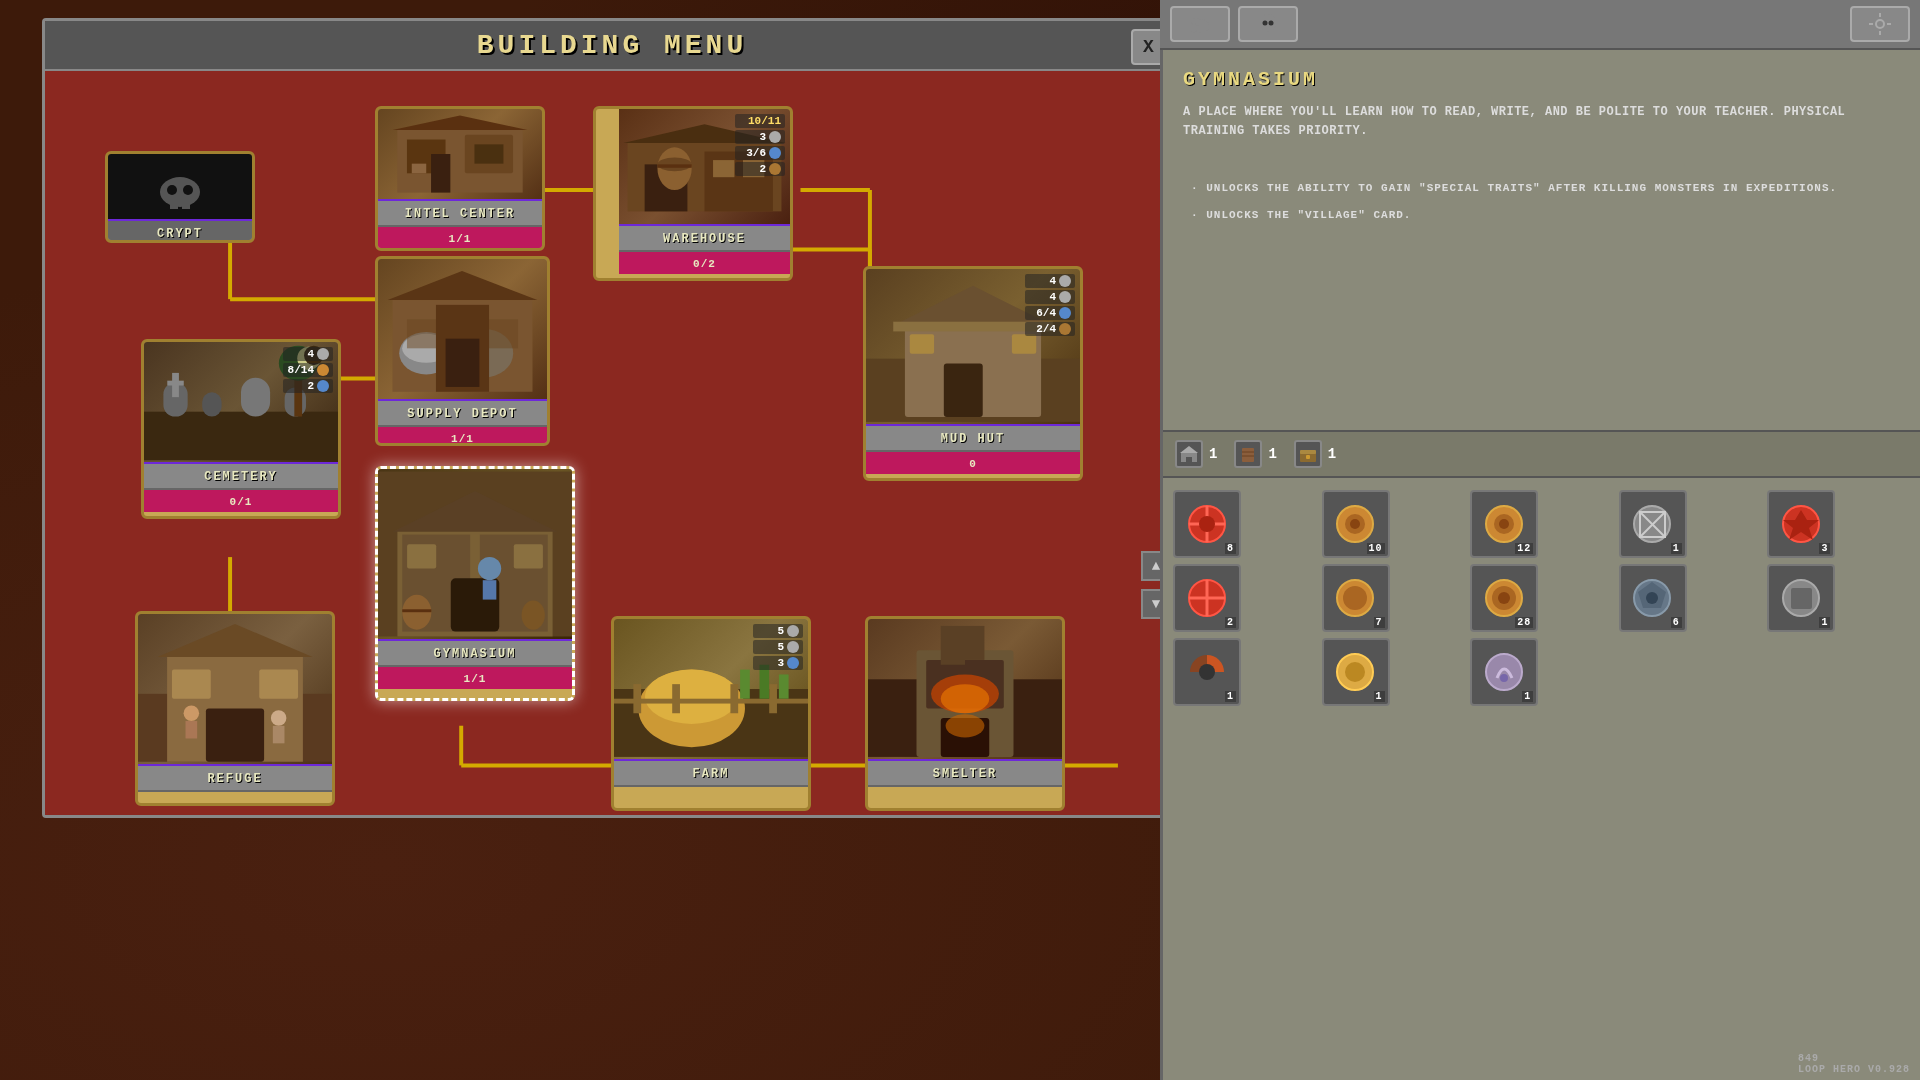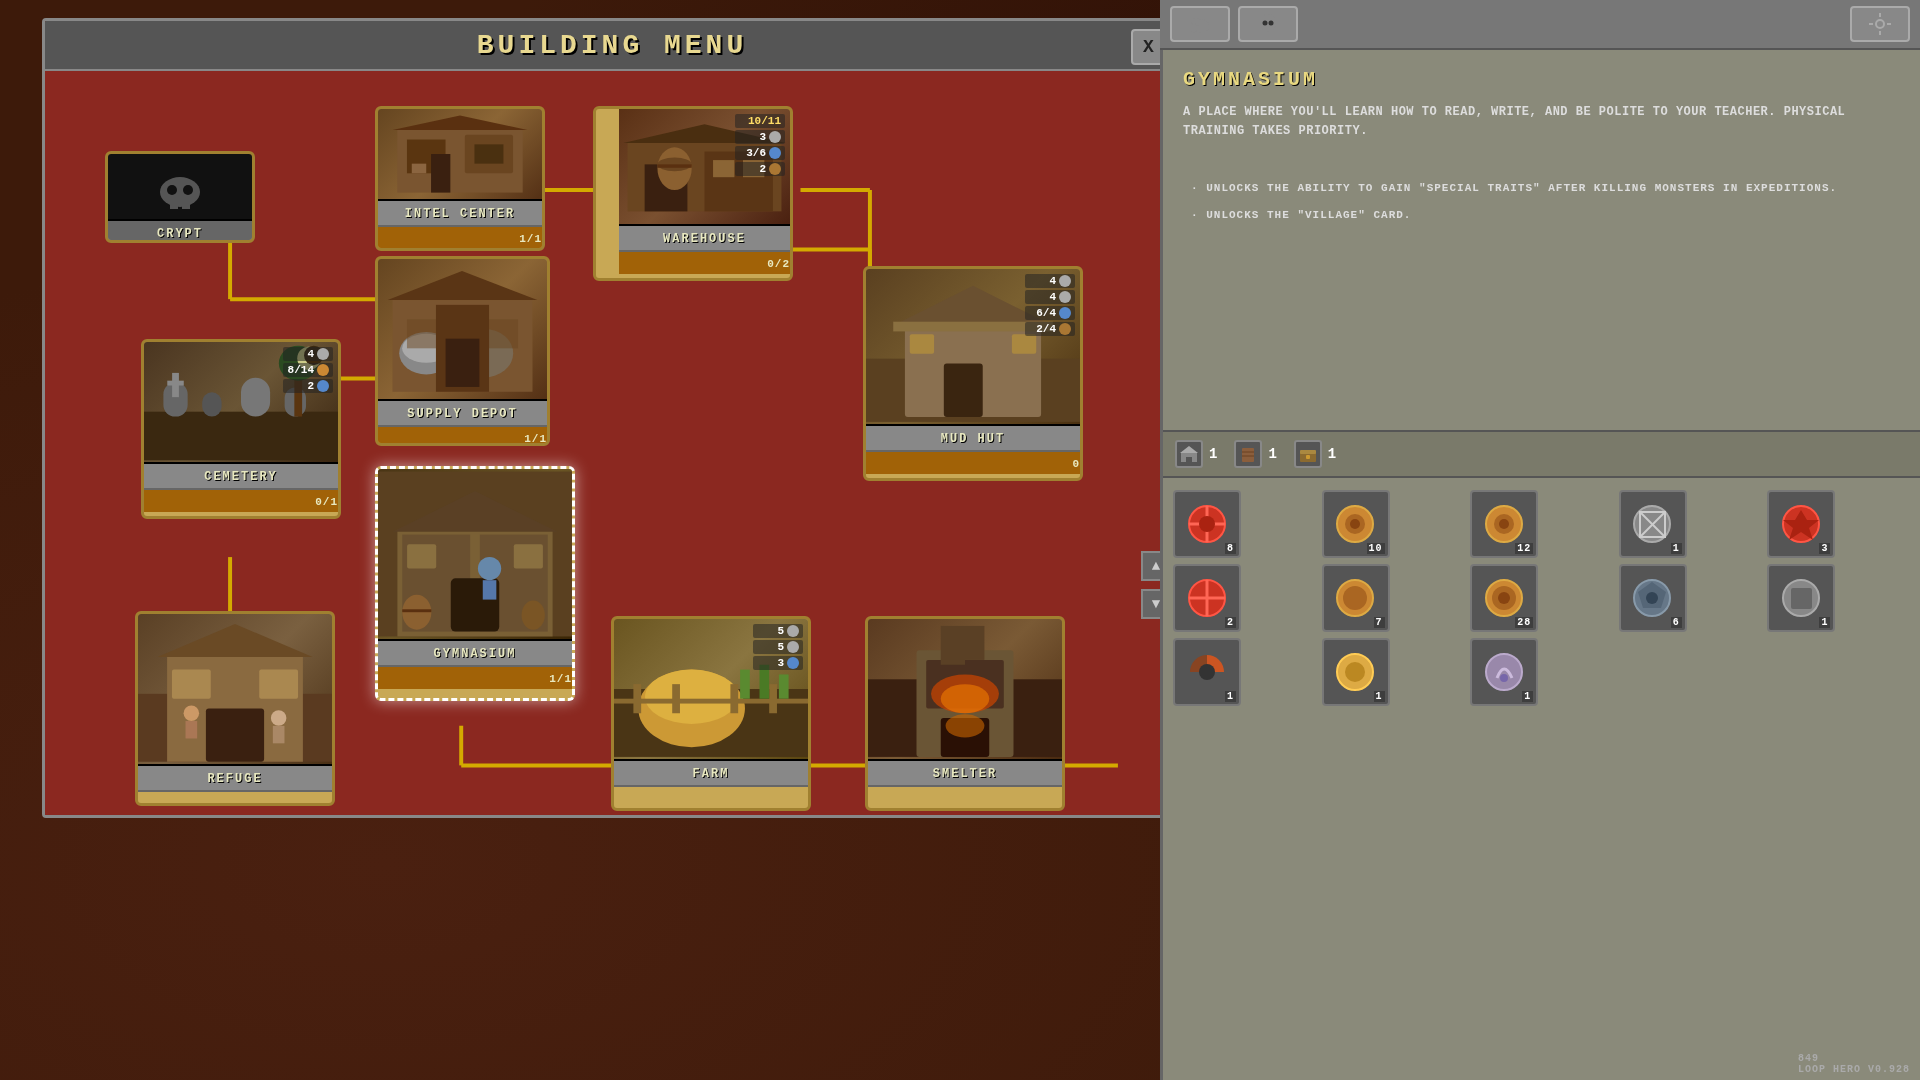--- a/index.html
+++ b/index.html
@@ -116,35 +116,35 @@
       width: 100%;
       background: #654520;
       position: relative;
       overflow: hidden;
     }
 
     .card-label-bar {
       background: #888;
       text-align: center;
       padding: 3px 0;
-      border-top: 2px solid #000000;
+      border-top: 2px solid #6d28d9;
       border-bottom: 2px solid #666;
     }
 
     .card-label {
       color: #e8e8c0;
       font-size: 12px;
       font-weight: bold;
       letter-spacing: 2px;
       text-shadow: 1px 1px #000;
     }
 
     .card-counter {
-      background: #a16207;
-      text-align: right;
+      background: #be185d;
+      text-align: center;
       padding: 2px 0;
     }
 
     .counter-text {
       color: #e8e8c0;
       font-size: 11px;
       font-weight: bold;
       letter-spacing: 1px;
     }
 

